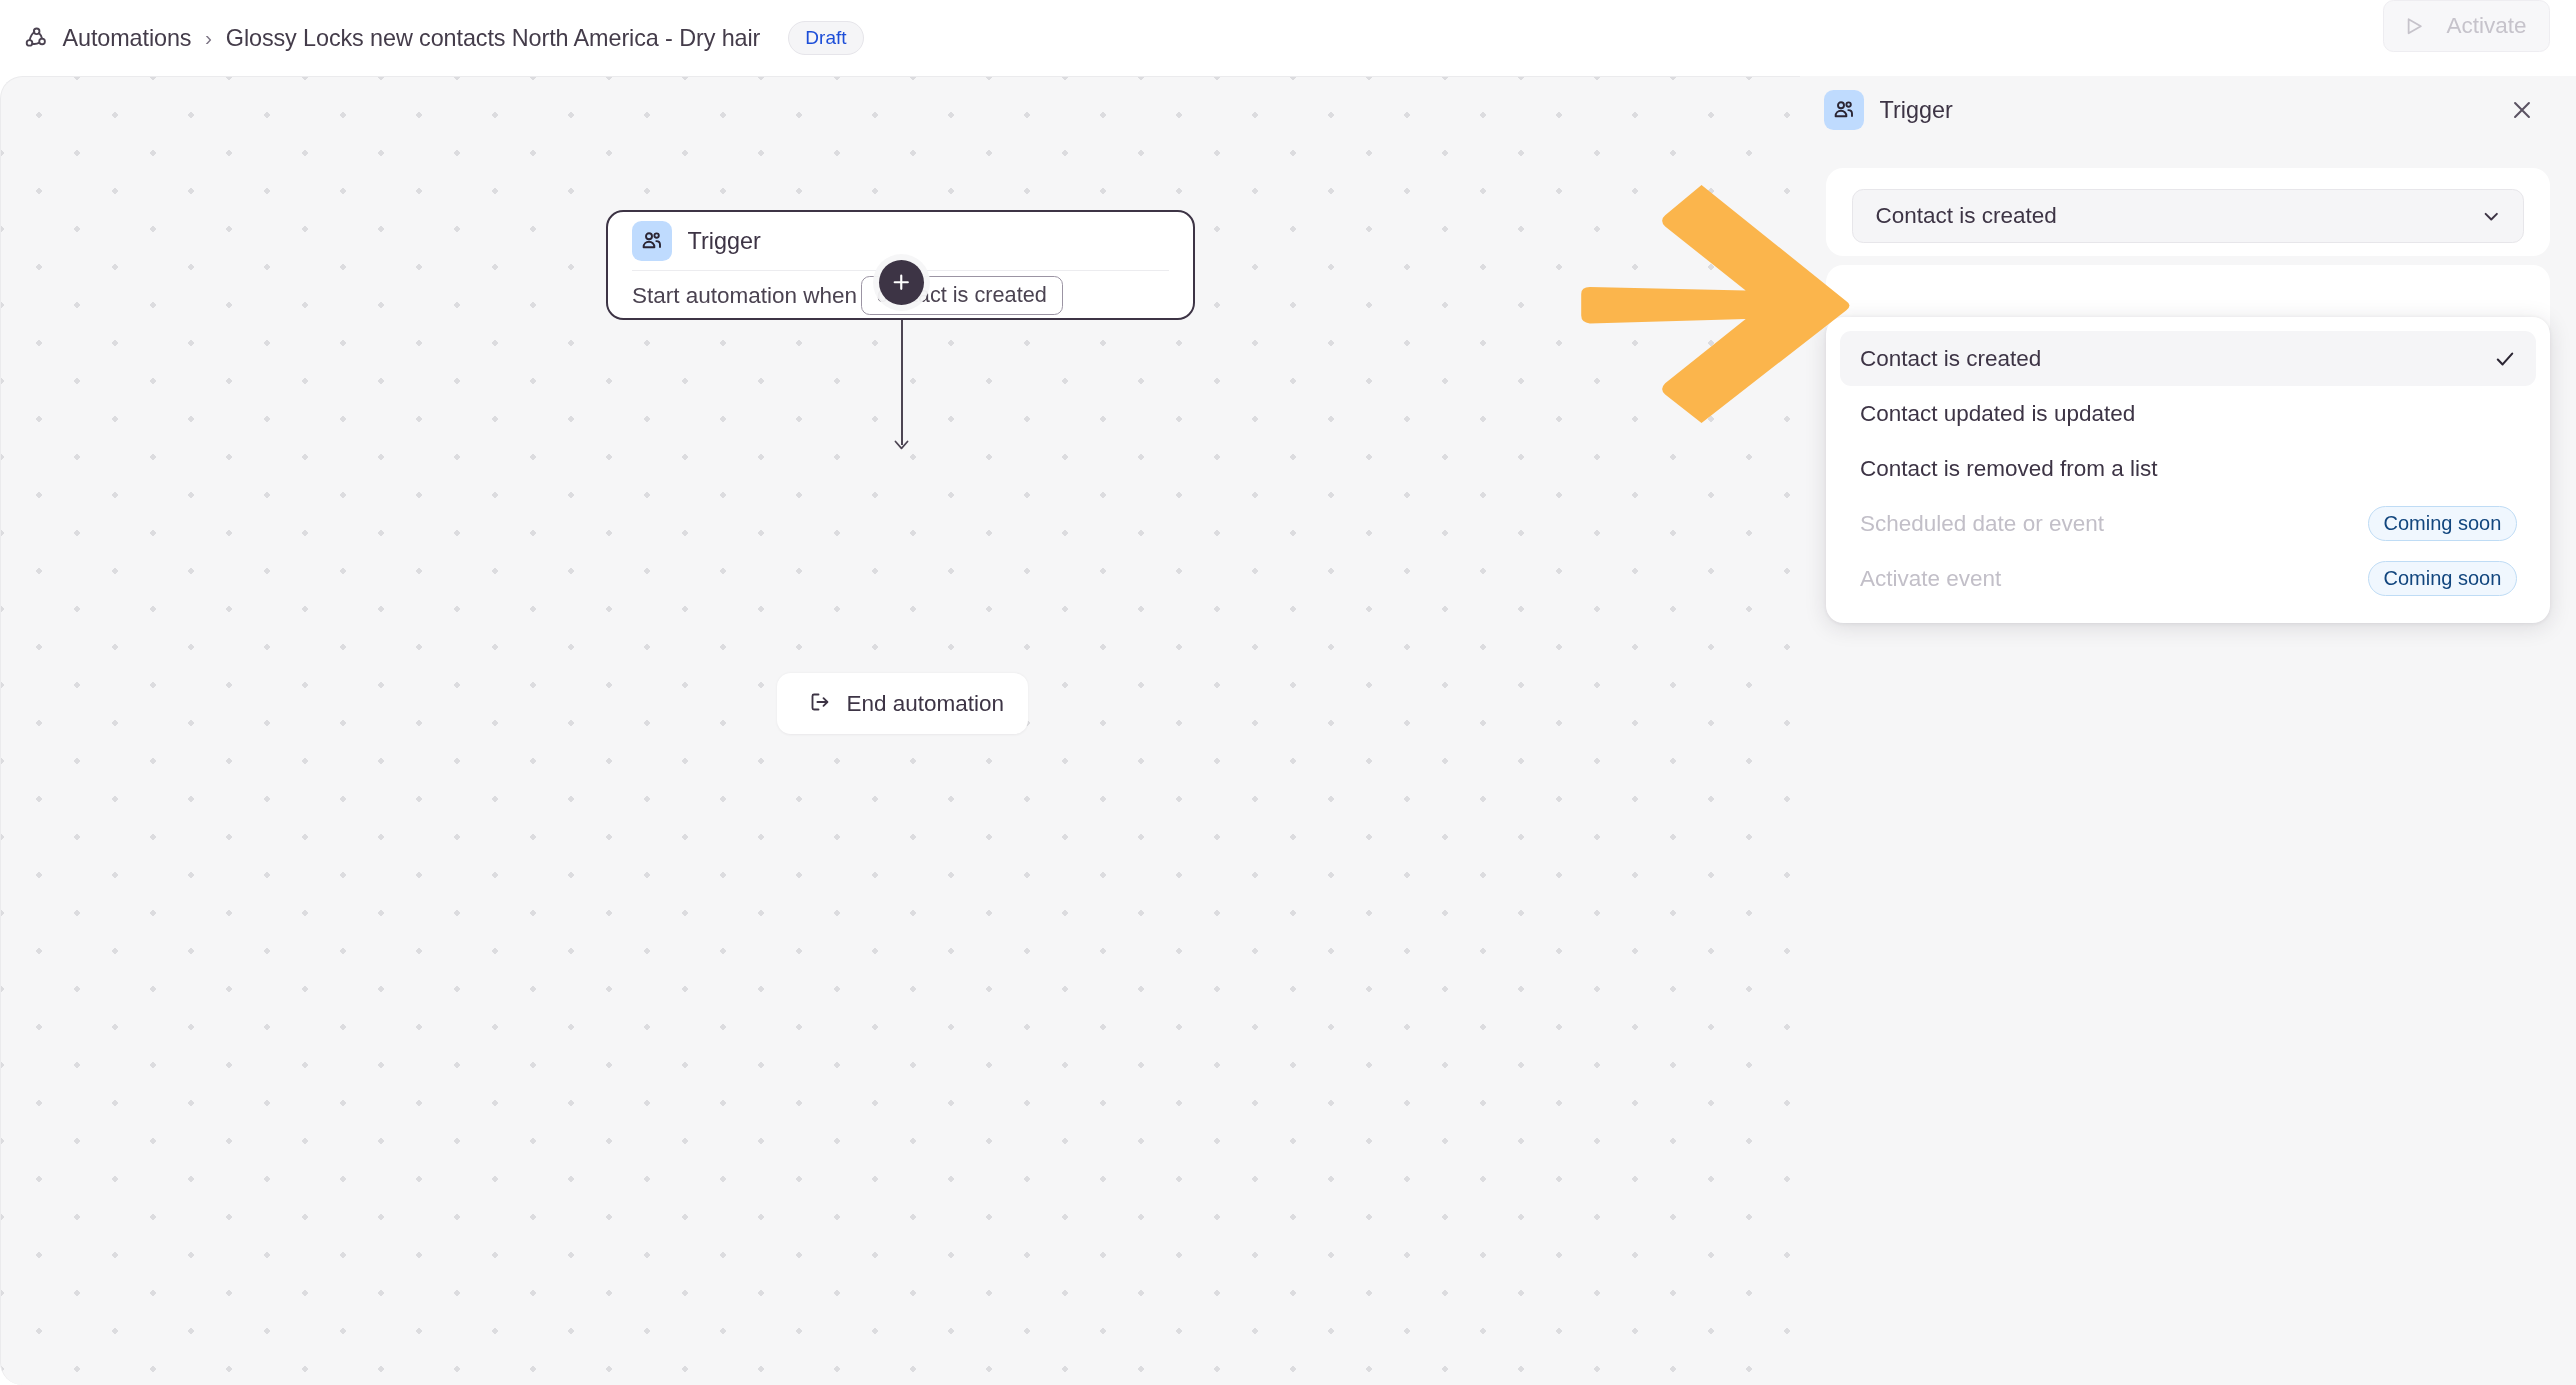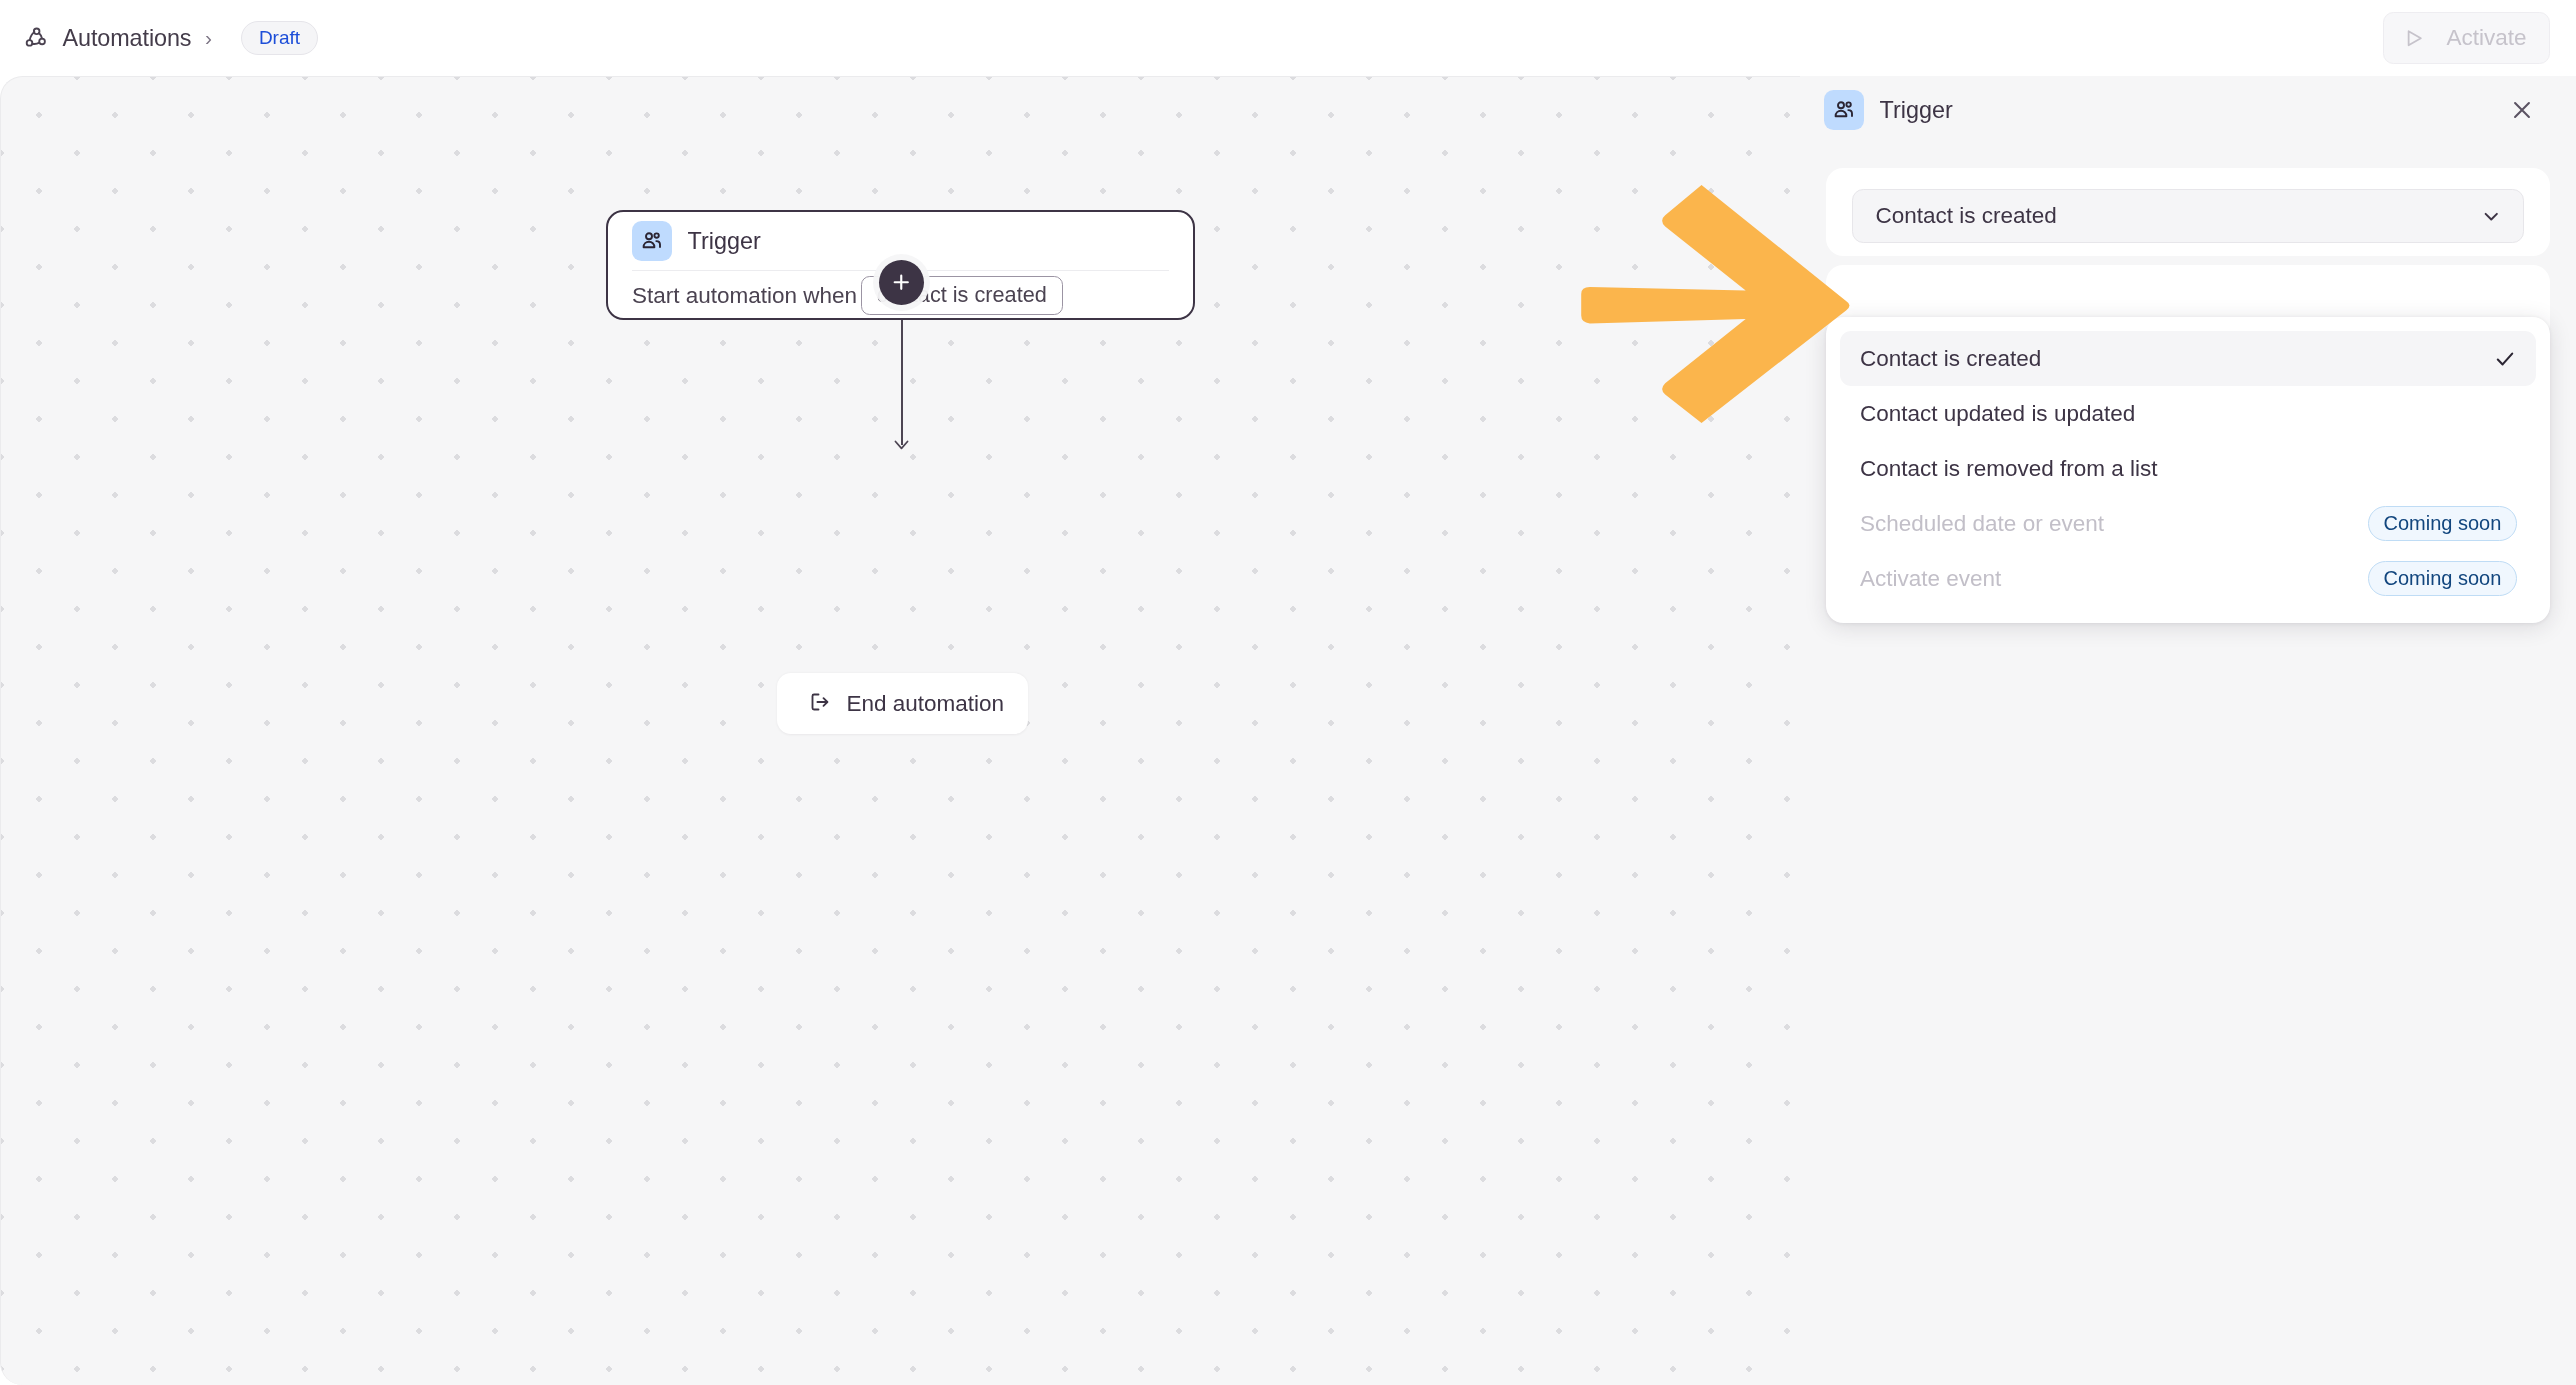--- a/index.html
+++ b/index.html
@@ -14,21 +14,21 @@
   }
 
   
   #topbar {
     position: absolute;
     top: 0; left: 0;
     width: 2576px;
     height: 76px;
     background: #ffffff;
     display: flex;
-    align-items: center;
+    align-items: flex-start;
     padding: 0 26px 0 21px;
   }
 
   #breadcrumb {
     display: flex;
     align-items: center;
     gap: 12px;
     height: 100%;
   }
 
@@ -362,20 +362,21 @@
         <circle cx="6" cy="16.5" r="2.6"></circle>
         <circle cx="12.6" cy="5.8" r="2.6"></circle>
         <circle cx="17.6" cy="15.2" r="2.6"></circle>
         <path d="M6.2 13.8 C6.9 10.4 8.8 7.6 10.6 6.4"></path>
         <path d="M14.7 7.4 C16.4 9.0 17.4 11.2 17.6 12.6"></path>
         <path d="M8.6 17.3 C10.6 17.7 13.2 17.4 15.1 16.3"></path>
       </svg>
     </span>
     <span class="bc-link">Automations</span>
     <span class="bc-sep">›</span>
+    <span class="bc-current">Glossy Locks new contacts North America - Dry hair</span>
     <span id="draft-badge">Draft</span>
   </div>
 
   <div id="activate-btn">
     <span>
       <svg width="22.5" height="22.5" viewBox="0 0 24 24" fill="none" stroke="currentColor" stroke-width="1.9" stroke-linejoin="round">
         <path d="M6 4.5 L19 12 L6 19.5 Z"></path>
       </svg>
     </span>
     <span>Activate</span>

